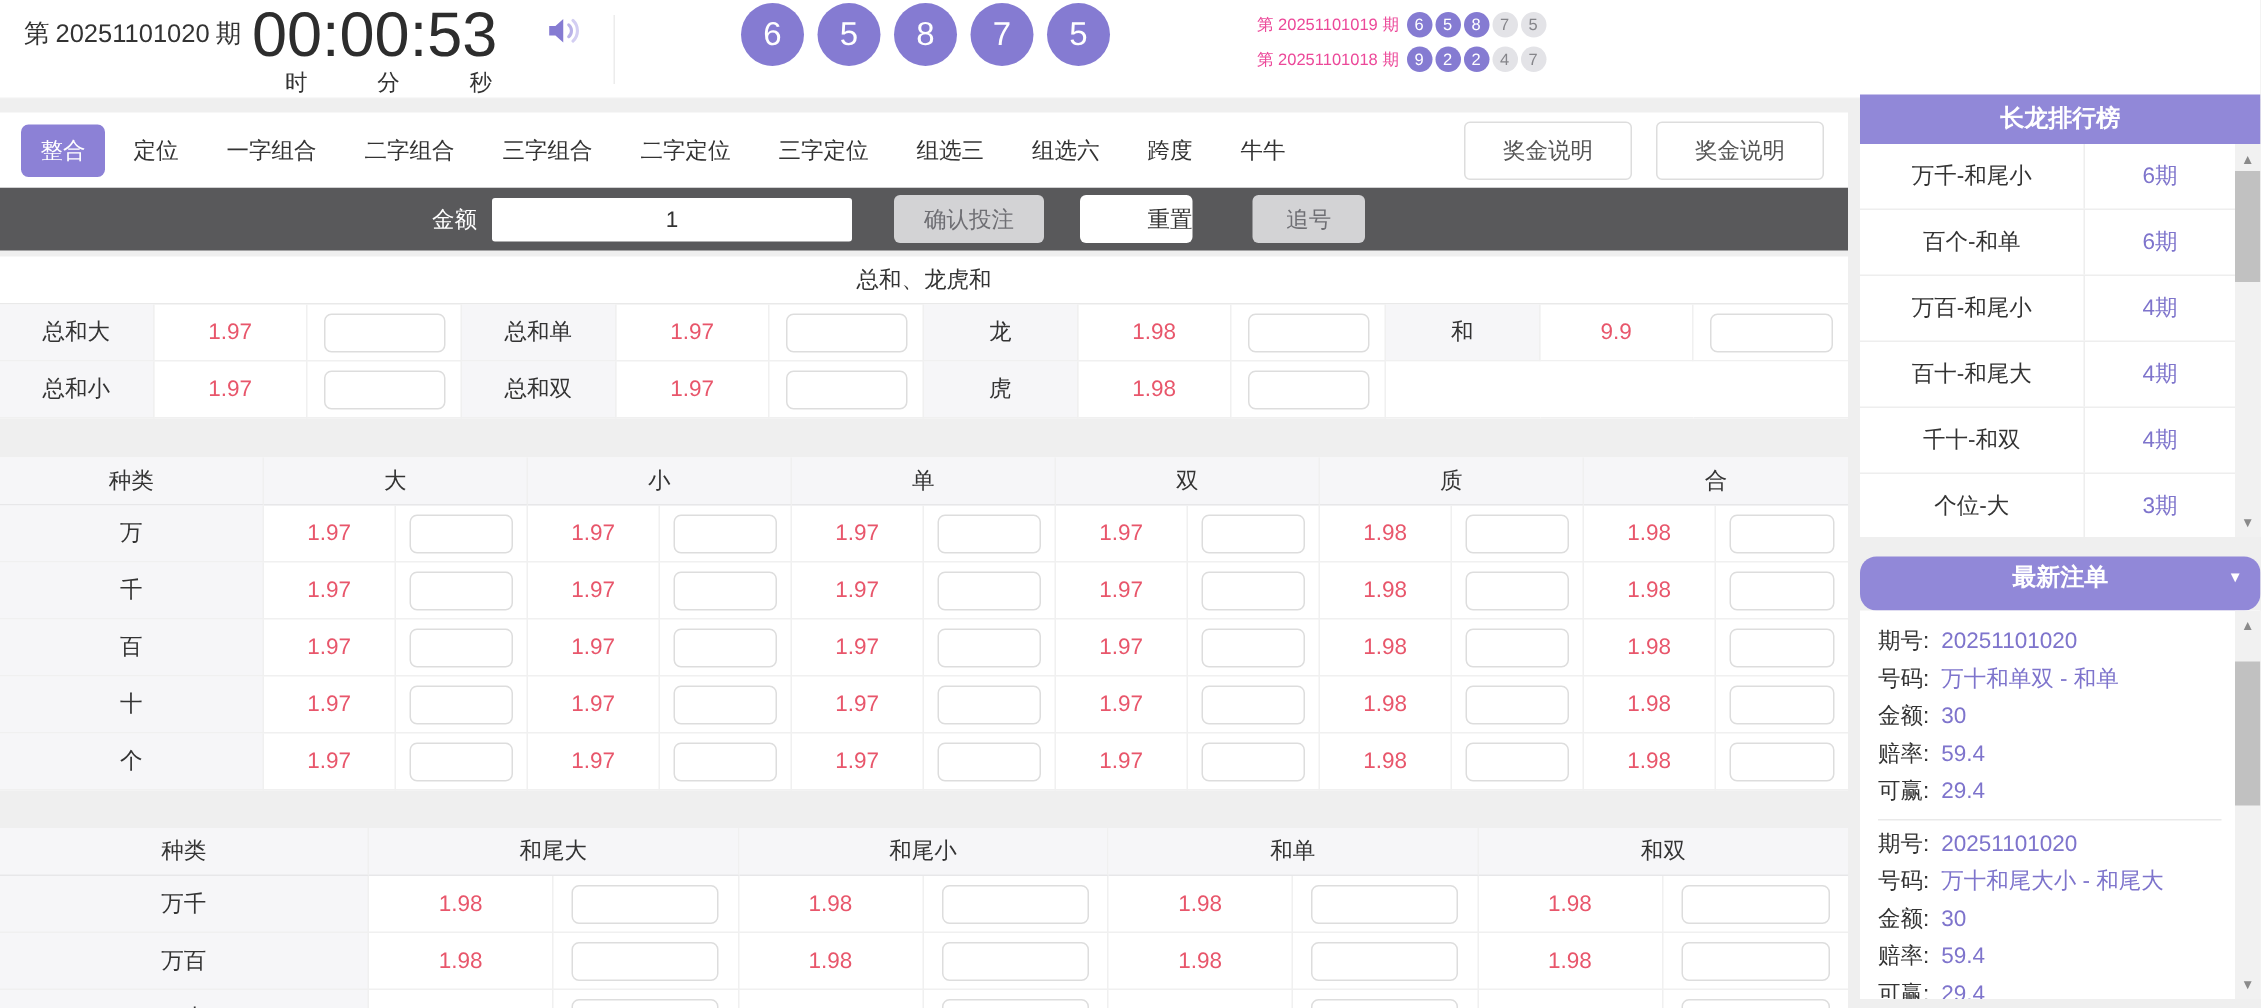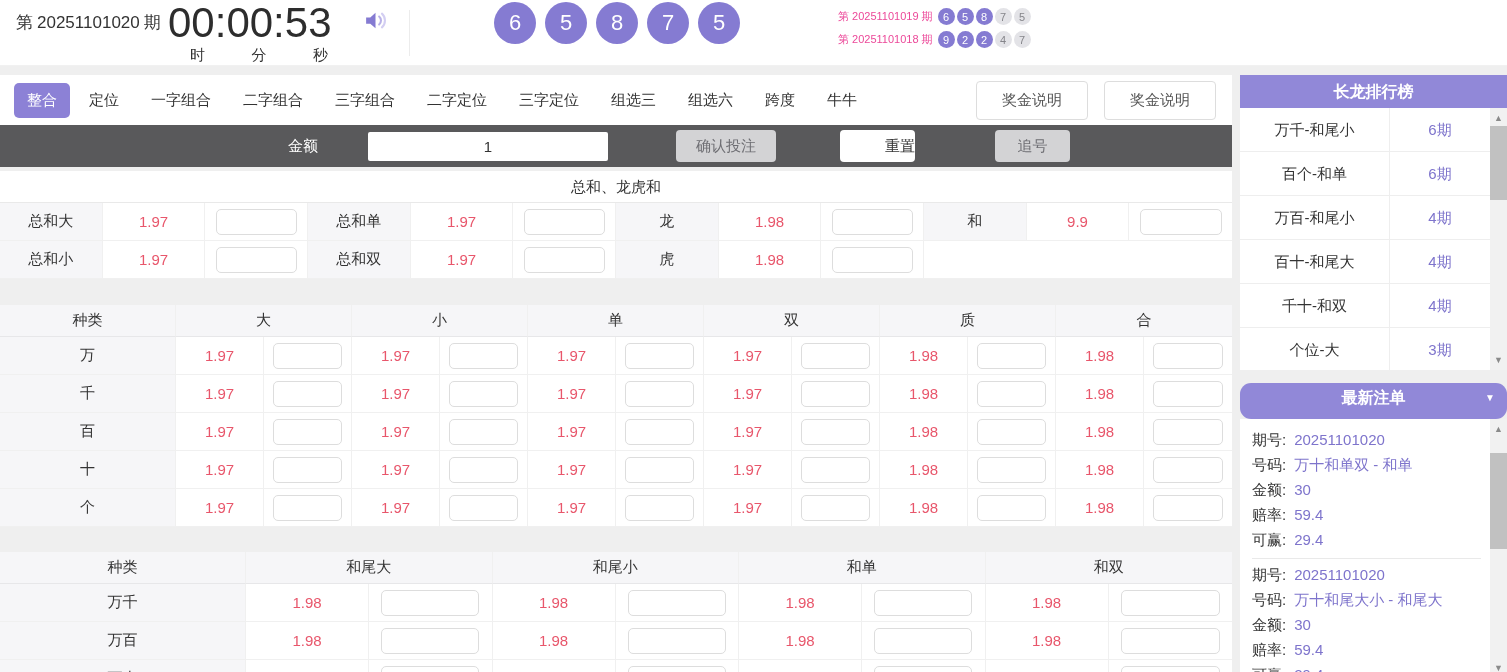--- a/index.html
+++ b/index.html
@@ -33,21 +33,21 @@
 
   
   .main{position:absolute;left:0;top:66px;width:1232px;height:606px;overflow:hidden;}
   .spacer{height:9px;}
   .tabbar{background:#fff;height:50px;display:flex;align-items:center;padding:0 14px;position:relative;}
   .tab{font-size:15px;color:#333;background:none;border:none;padding:8px 13px;margin-right:6px;border-radius:5px;cursor:pointer;white-space:nowrap;}
   .tab.active{background:#8c81d6;color:#fff;}
   .help-buttons{position:absolute;right:16px;top:0;height:50px;display:flex;align-items:center;gap:16px;}
   .help-btn{border:1px solid #ddd;background:#fff;color:#555;font-size:15px;padding:9px 25px;border-radius:4px;cursor:pointer;}
 
-  .toolbar{background:var(--dark-bar);height:42px;display:flex;align-items:center;gap:40px;}
+  .toolbar{background:var(--dark-bar);height:42px;display:flex;align-items:center;}
   .amount-label{color:#fff;font-size:15px;margin-left:288px;}
   .amount-input{width:240px;height:29px;margin-left:10px;text-align:center;border:none;border-radius:2px;font-size:15px;color:#333;}
   .toolbar-btn{height:32px;border-radius:4px;border:none;font-size:15px;cursor:pointer;}
   .btn-confirm{margin-left:28px;width:100px;background:#d3d3d5;color:#6e6e73;}
   .btn-reset{margin-left:24px;width:75px;background:#fff;color:#333;text-align:right;}
   .btn-chase{margin-left:40px;width:75px;background:#d3d3d5;color:#6e6e73;}
 
   .data-table{background:#fff;}
   .sum-table{margin-top:4px;}
   .sum-title{height:32px;line-height:32px;text-align:center;font-size:15px;color:#333;border-bottom:1px solid #e9e9e9;}
@@ -56,21 +56,21 @@
   .gcell:last-child{border-right:none;}
   .hcell{height:32px;background:var(--cellbg);border-bottom:1px solid #e7e7e9;}
   .labelcell{background:var(--cellbg);}
   .oddscell{color:var(--odds-red);}
   .blank{background:#fff;border-right:none;}
   .bet-input{width:80%;height:26px;border:1px solid #ddd;border-radius:5px;outline:none;background:#fff;}
   .t2{margin-top:26px;}
   .t3{margin-top:25px;}
 
   
-  .sidebar{position:absolute;left:1240px;top:66px;width:267px;height:606px;}
+  .sidebar{position:absolute;left:1240px;top:54px;width:267px;height:606px;}
   .panel-header{height:33px;line-height:33px;background:var(--purple-header);color:#fff;font-size:16px;font-weight:bold;text-align:center;position:relative;}
   .panel-header.small{height:36px;line-height:30px;border-radius:11px;}
   .caret{position:absolute;right:12px;top:0;font-size:10px;font-weight:normal;cursor:pointer;}
   .dragon-list{background:#fff;height:262px;overflow:hidden;position:relative;}
   .dragon-row{height:44px;display:flex;border-bottom:1px solid #eee;cursor:pointer;}
   .dragon-name{width:150px;text-align:center;line-height:43px;font-size:15px;color:#333;border-right:1px solid #eee;}
   .dragon-count{flex:1;text-align:center;line-height:43px;font-size:15px;color:var(--purple-text);padding-right:17px;}
   .panel-gap{height:13px;}
   .latest-body{background:#fff;height:259px;overflow:hidden;position:relative;padding:5px 26px 0 12px;}
   .bet-entry{padding:3px 0 6px 0;border-bottom:1px solid #e9e9e9;}

